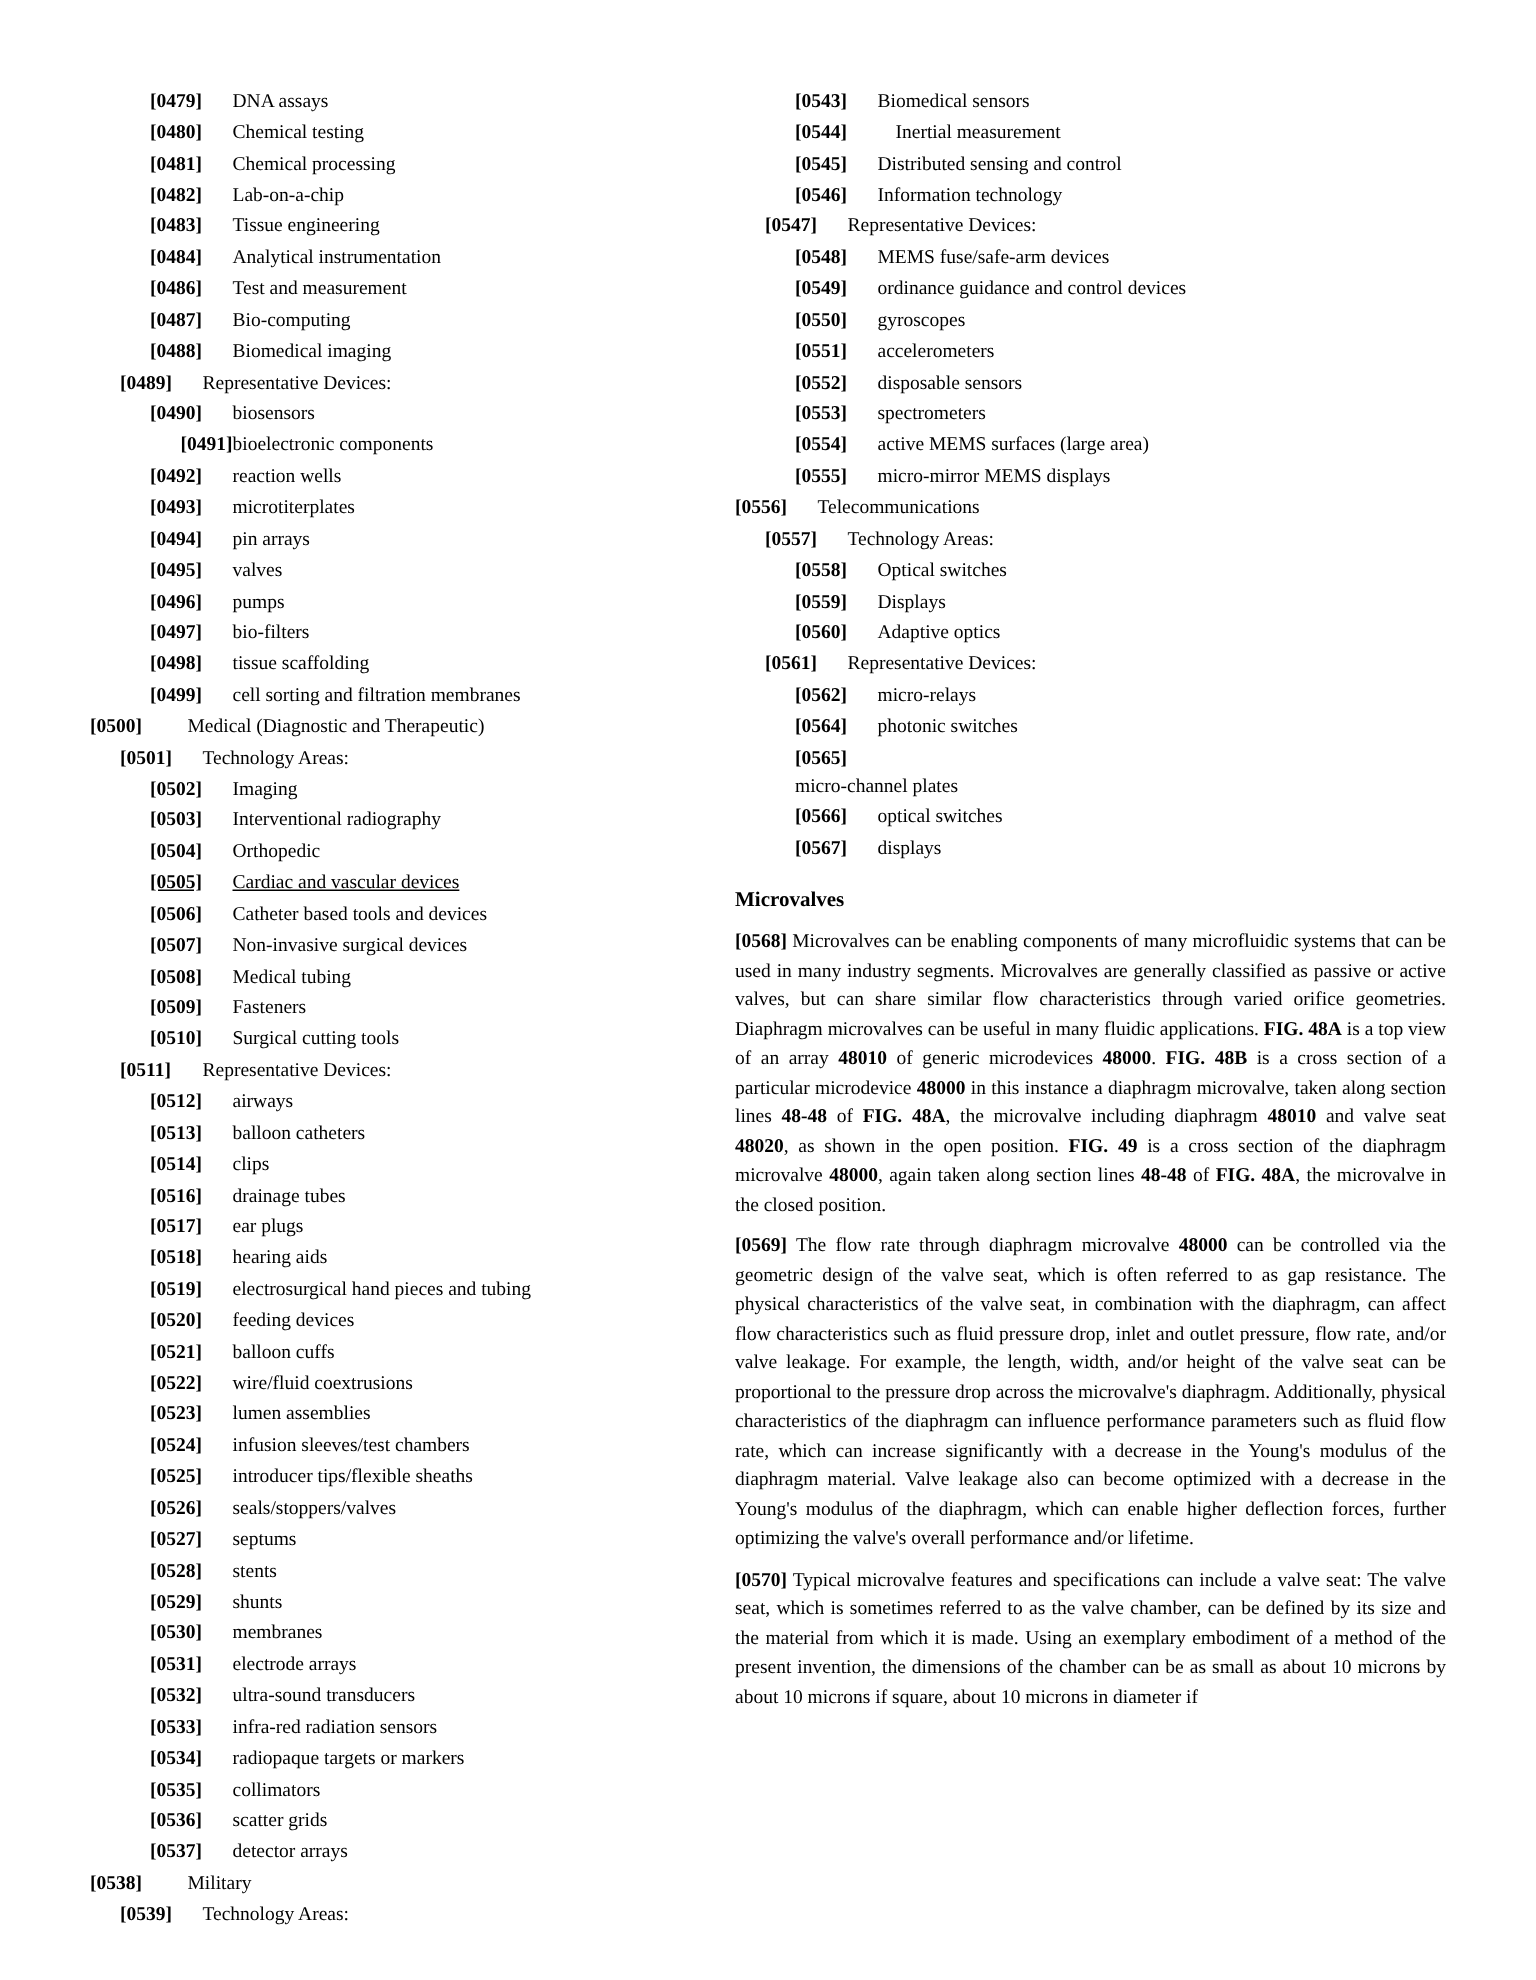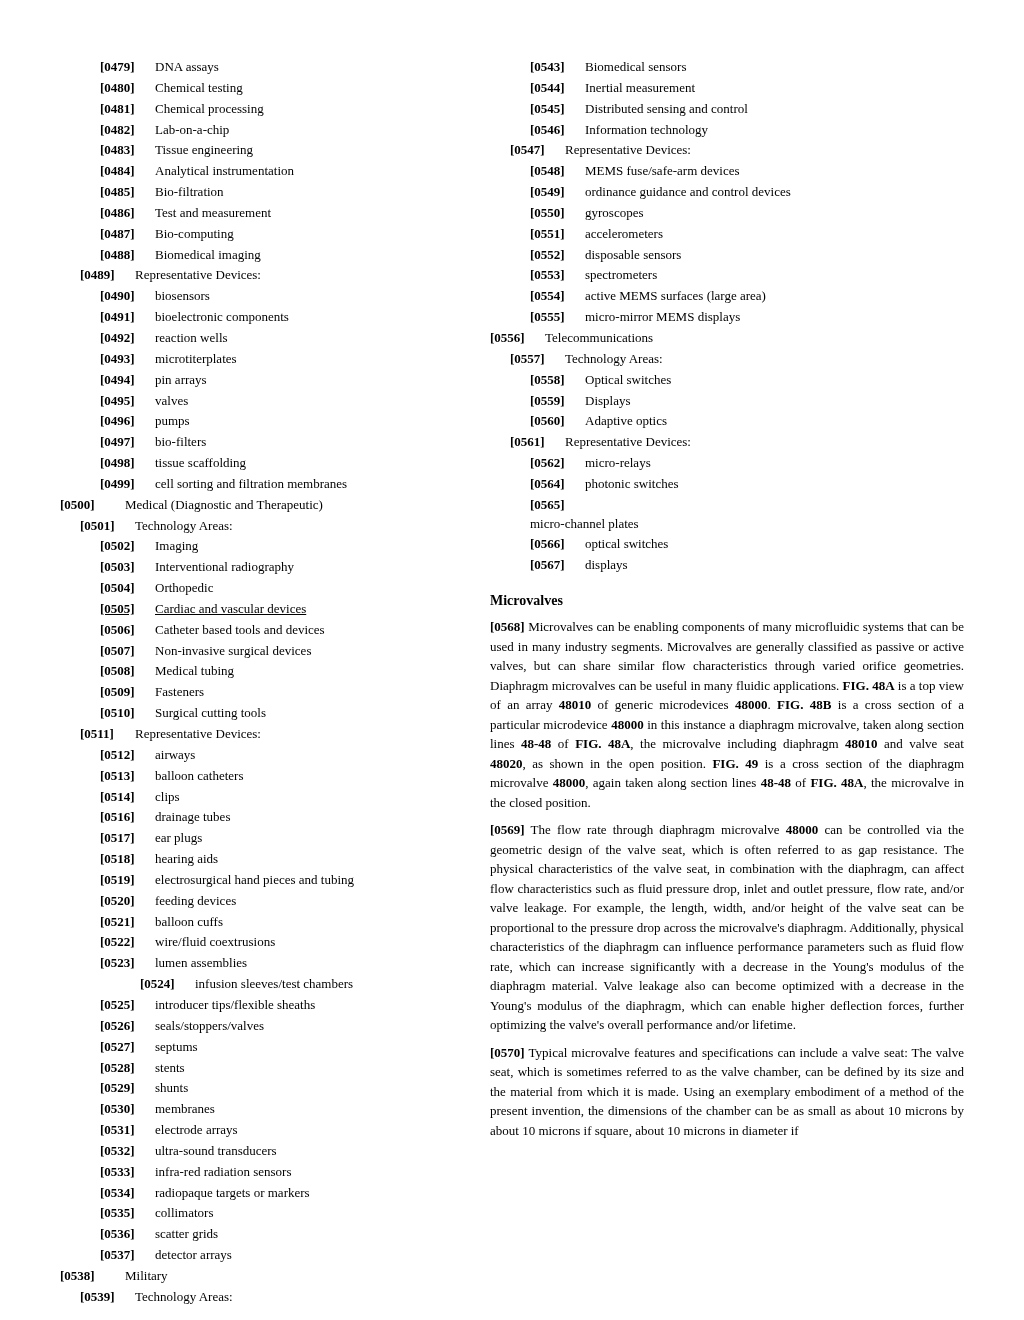--- a/index.html
+++ b/index.html
@@ -107,44 +107,40 @@
         </div>
         <div class="entry" style="padding-left: 40px;">
           <span class="entry-num" style="min-width: 55px;">[0483]</span>
           <span class="entry-text">Tissue engineering</span>
         </div>
         <div class="entry" style="padding-left: 40px;">
           <span class="entry-num" style="min-width: 55px;">[0484]</span>
           <span class="entry-text">Analytical instrumentation</span>
         </div>
         <div class="entry" style="padding-left: 40px;">
-          <span class="entry-num" style="min-width: 55px;">[0485]</span>
-          <span class="entry-text">Bio-filtration</span>
-        </div>
-        <div class="entry" style="padding-left: 40px;">
           <span class="entry-num" style="min-width: 55px;">[0486]</span>
           <span class="entry-text">Test and measurement</span>
         </div>
         <div class="entry" style="padding-left: 40px;">
           <span class="entry-num" style="min-width: 55px;">[0487]</span>
           <span class="entry-text">Bio-computing</span>
         </div>
         <div class="entry" style="padding-left: 40px;">
           <span class="entry-num" style="min-width: 55px;">[0488]</span>
           <span class="entry-text">Biomedical imaging</span>
         </div>
         <div class="entry" style="padding-left: 20px;">
           <span class="entry-num" style="min-width: 55px;">[0489]</span>
           <span class="entry-text">Representative Devices:</span>
         </div>
         <div class="entry" style="padding-left: 40px;">
           <span class="entry-num" style="min-width: 55px;">[0490]</span>
           <span class="entry-text">biosensors</span>
         </div>
-        <div class="entry" style="padding-left: 40px;">
+        <div class="entry" style="padding-left: 40px; text-align: right;">
           <span class="entry-num" style="min-width: 55px;">[0491]</span>
           <span class="entry-text">bioelectronic components</span>
         </div>
         <div class="entry" style="padding-left: 40px;">
           <span class="entry-num" style="min-width: 55px;">[0492]</span>
           <span class="entry-text">reaction wells</span>
         </div>
         <div class="entry" style="padding-left: 40px;">
           <span class="entry-num" style="min-width: 55px;">[0493]</span>
           <span class="entry-text">microtiterplates</span>
@@ -259,21 +255,21 @@
         </div>
         <div class="entry" style="padding-left: 40px;">
           <span class="entry-num" style="min-width: 55px;">[0522]</span>
           <span class="entry-text">wire/fluid coextrusions</span>
         </div>
         <div class="entry" style="padding-left: 40px;">
           <span class="entry-num" style="min-width: 55px;">[0523]</span>
           <span class="entry-text">lumen assemblies</span>
         </div>
         <div class="entry" style="padding-left: 40px;">
-          <span class="entry-num" style="min-width: 55px; margin-left: 40px;">[0524]</span>
+          <span class="entry-num" style="min-width: 55px;">[0524]</span>
           <span class="entry-text">infusion sleeves/test chambers</span>
         </div>
         <div class="entry" style="padding-left: 40px;">
           <span class="entry-num" style="min-width: 55px;">[0525]</span>
           <span class="entry-text">introducer tips/flexible sheaths</span>
         </div>
         <div class="entry" style="padding-left: 40px;">
           <span class="entry-num" style="min-width: 55px;">[0526]</span>
           <span class="entry-text">seals/stoppers/valves</span>
         </div>
@@ -330,21 +326,21 @@
           <span class="entry-text">Technology Areas:</span>
         </div>
       </div>
 
     <div class="right-col" id="right-col-container">
     <div class="right-entries">
           <div class="entry" style="padding-left: 40px;">
             <span class="entry-num" style="min-width: 55px;">[0543]</span>
             <span class="entry-text">Biomedical sensors</span>
           </div>
-          <div class="entry" style="padding-left: 40px;">
+          <div class="entry" style="padding-left: 40px; gap: 12px;">
             <span class="entry-num" style="min-width: 55px;">[0544]</span>
             <span class="entry-text">Inertial measurement</span>
           </div>
           <div class="entry" style="padding-left: 40px;">
             <span class="entry-num" style="min-width: 55px;">[0545]</span>
             <span class="entry-text">Distributed sensing and control</span>
           </div>
           <div class="entry" style="padding-left: 40px;">
             <span class="entry-num" style="min-width: 55px;">[0546]</span>
             <span class="entry-text">Information technology</span>

